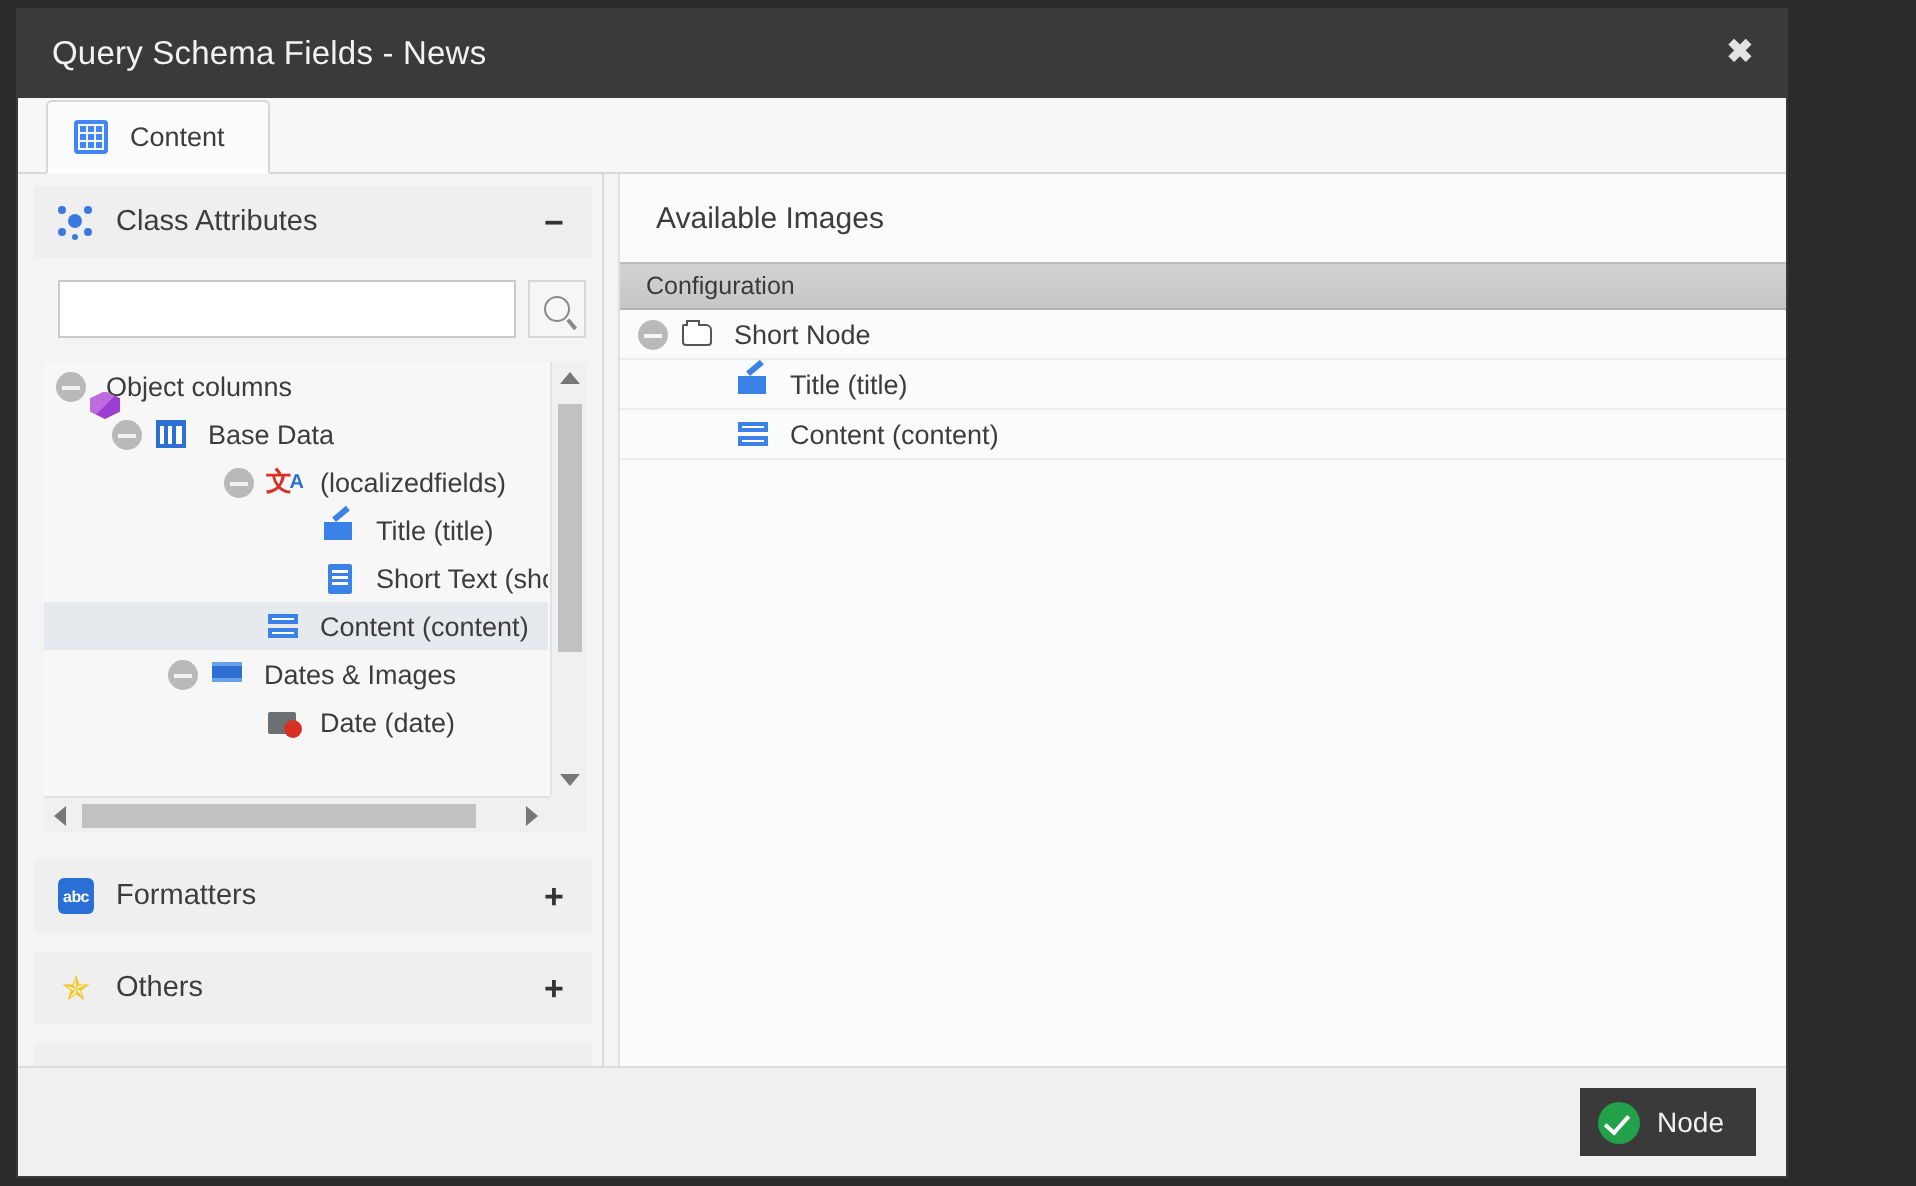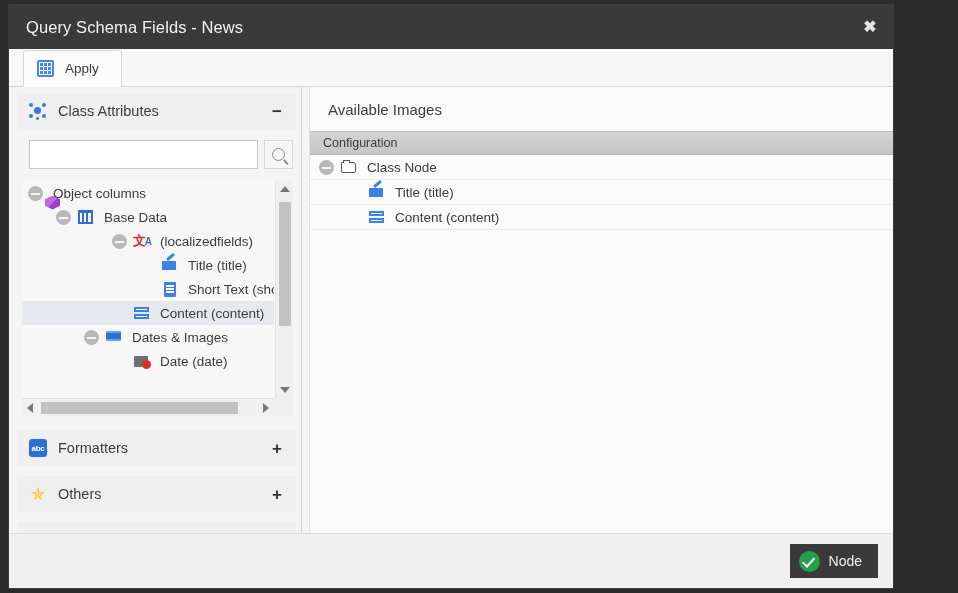--- a/index.html
+++ b/index.html
@@ -488,21 +488,21 @@
 <div id="window">
 
   <div id="titlebar">
     <div id="title-text">Query Schema Fields - News</div>
     <div id="close-btn">✖</div>
   </div>
 
   <div id="tabstrip">
     <div class="tab">
       <span class="icon-grid"></span>
-      <span class="tab-label">Apply</span>
+      <span class="tab-label">Content</span>
     </div>
   </div>
 
   <div id="content">
 
     <div id="left-panel">
 
       <div class="accordion-header">
         <span class="icon-molecule">
           <i></i>
@@ -625,21 +625,21 @@
 
     <div id="right-panel">
       <div id="af-header">Available Images</div>
       <div id="config-bar">Configuration</div>
       <div id="af-grid">
 
         <div class="grid-row">
           <span class="indent" style="width:0px"></span>
           <span class="expander"></span>
           <span class="ti ti-folder"></span>
-          <span class="lbl">Class Node</span>
+          <span class="lbl">Short Node</span>
         </div>
 
         <div class="grid-row">
           <span class="indent" style="width:43px"></span>
           <span class="ti ti-title"></span>
           <span class="lbl">Title (title)</span>
         </div>
 
         <div class="grid-row">
           <span class="indent" style="width:43px"></span>

